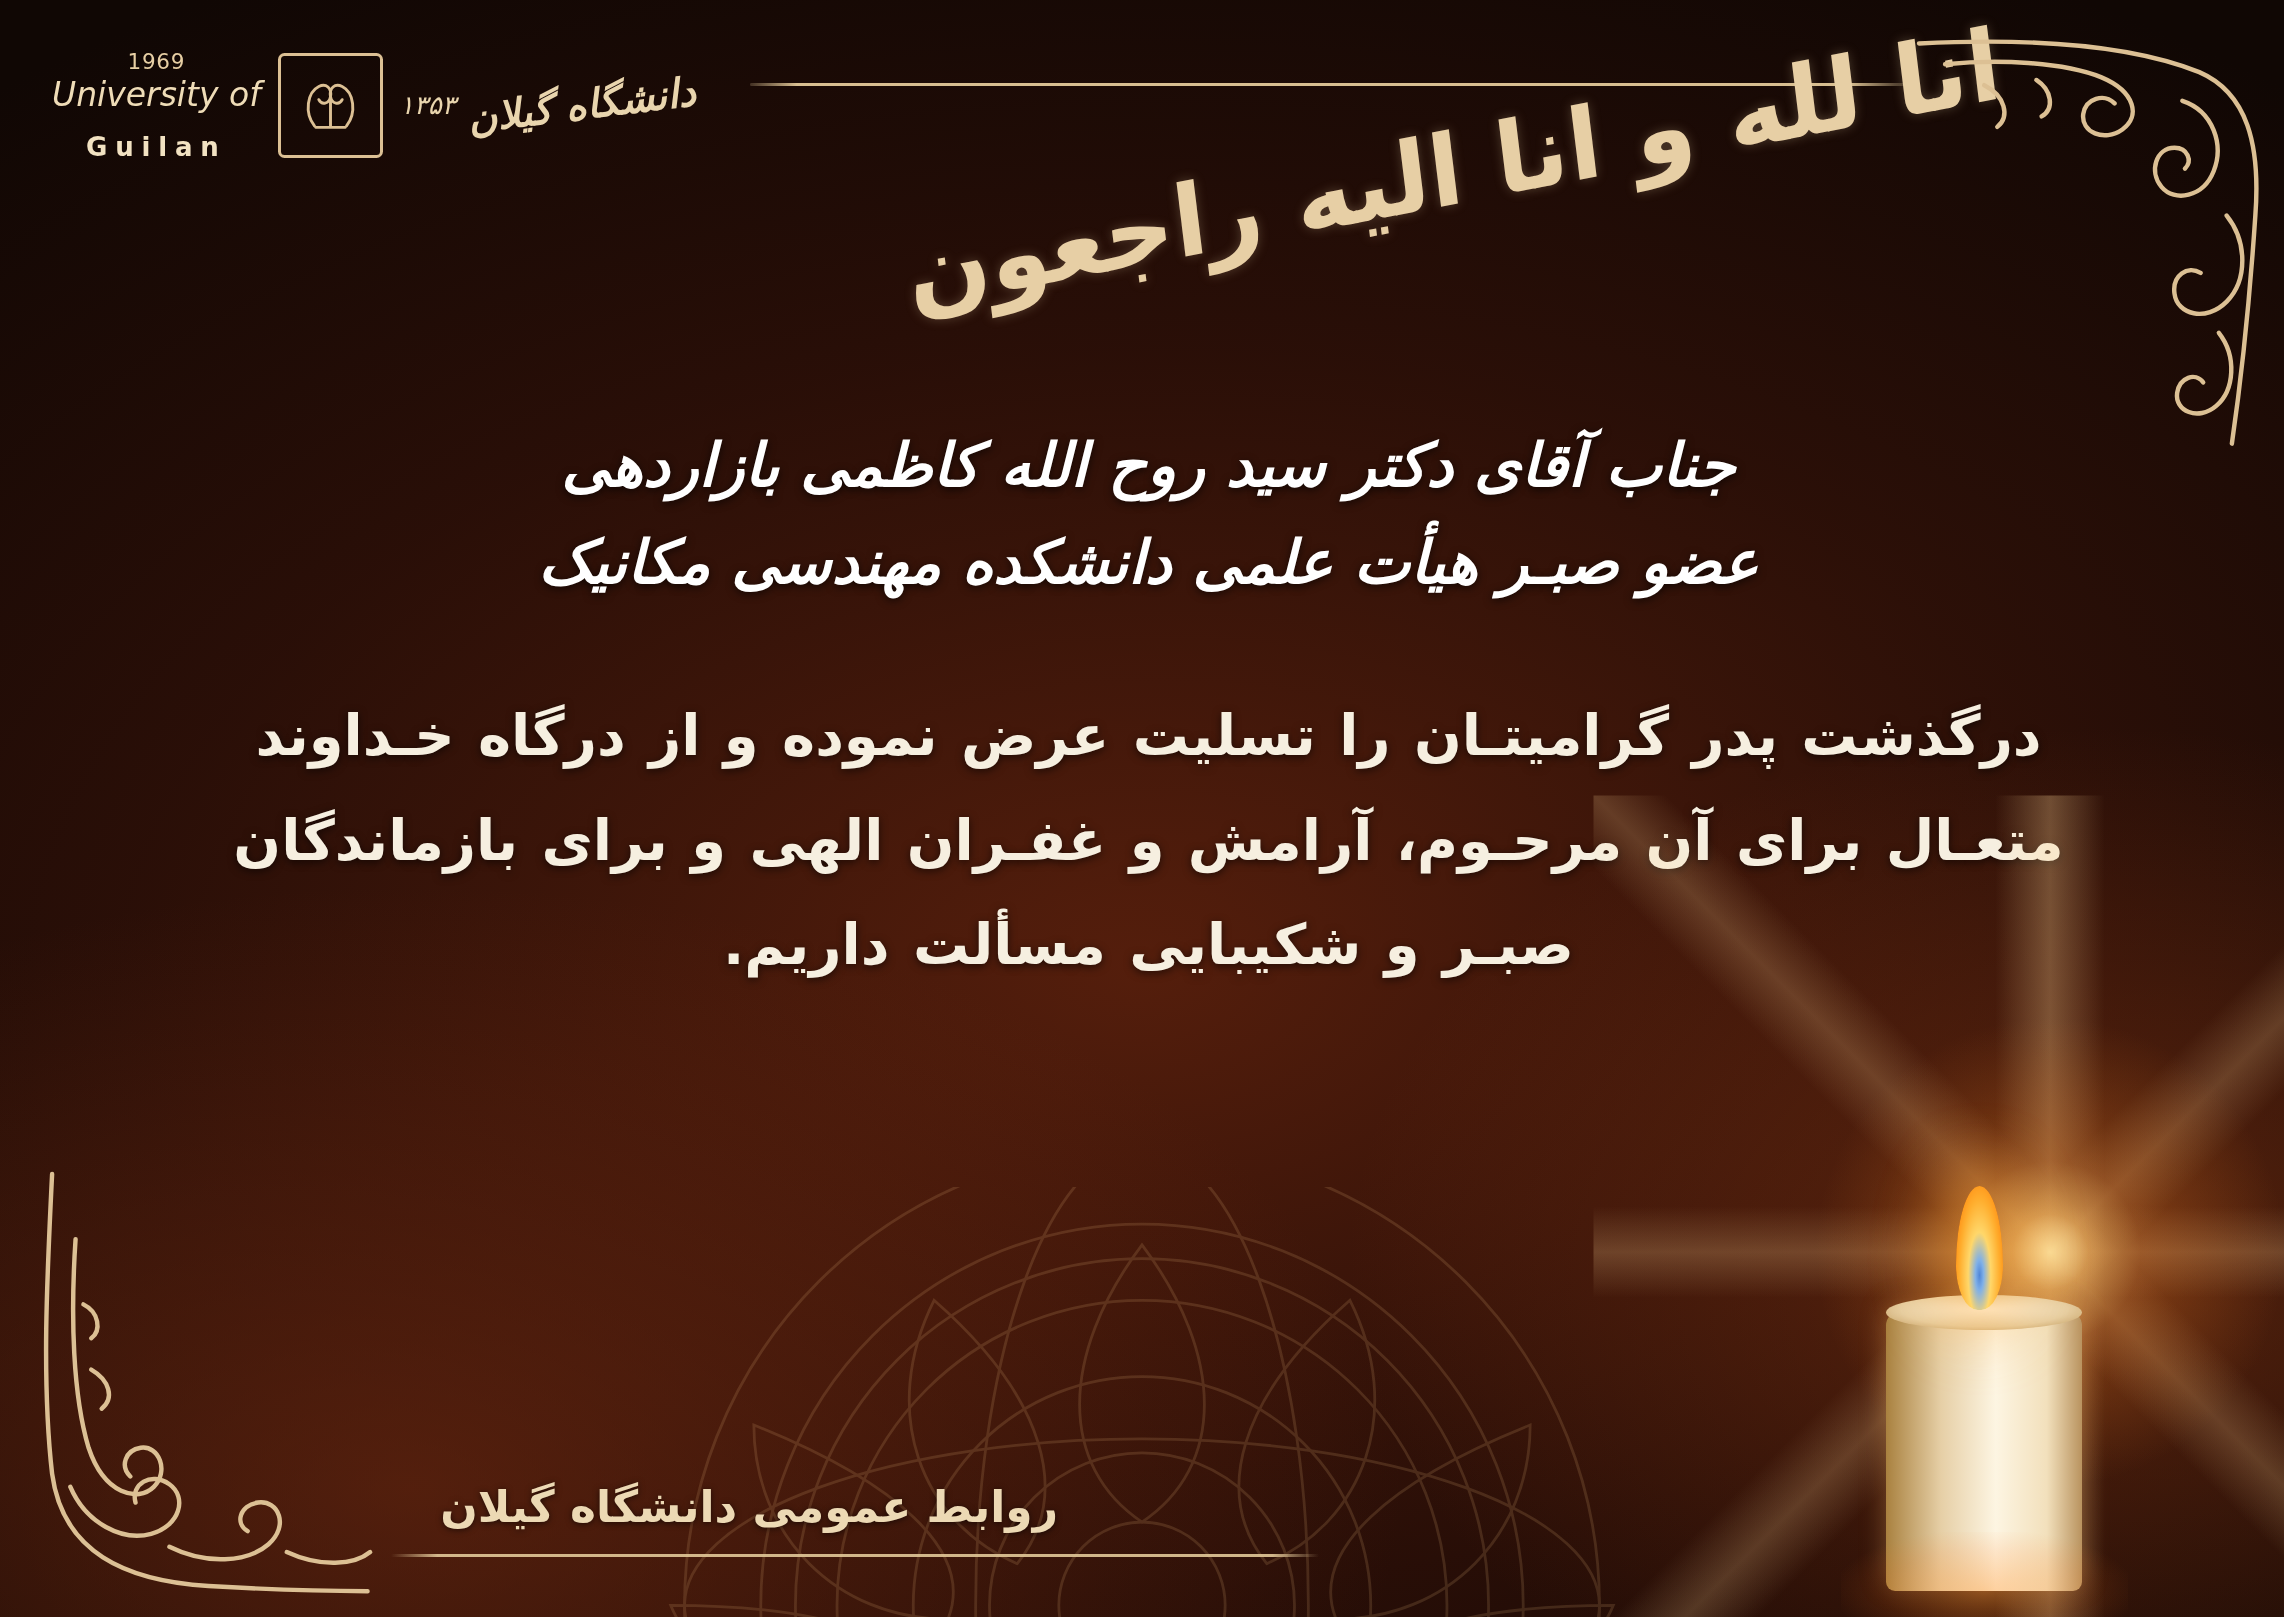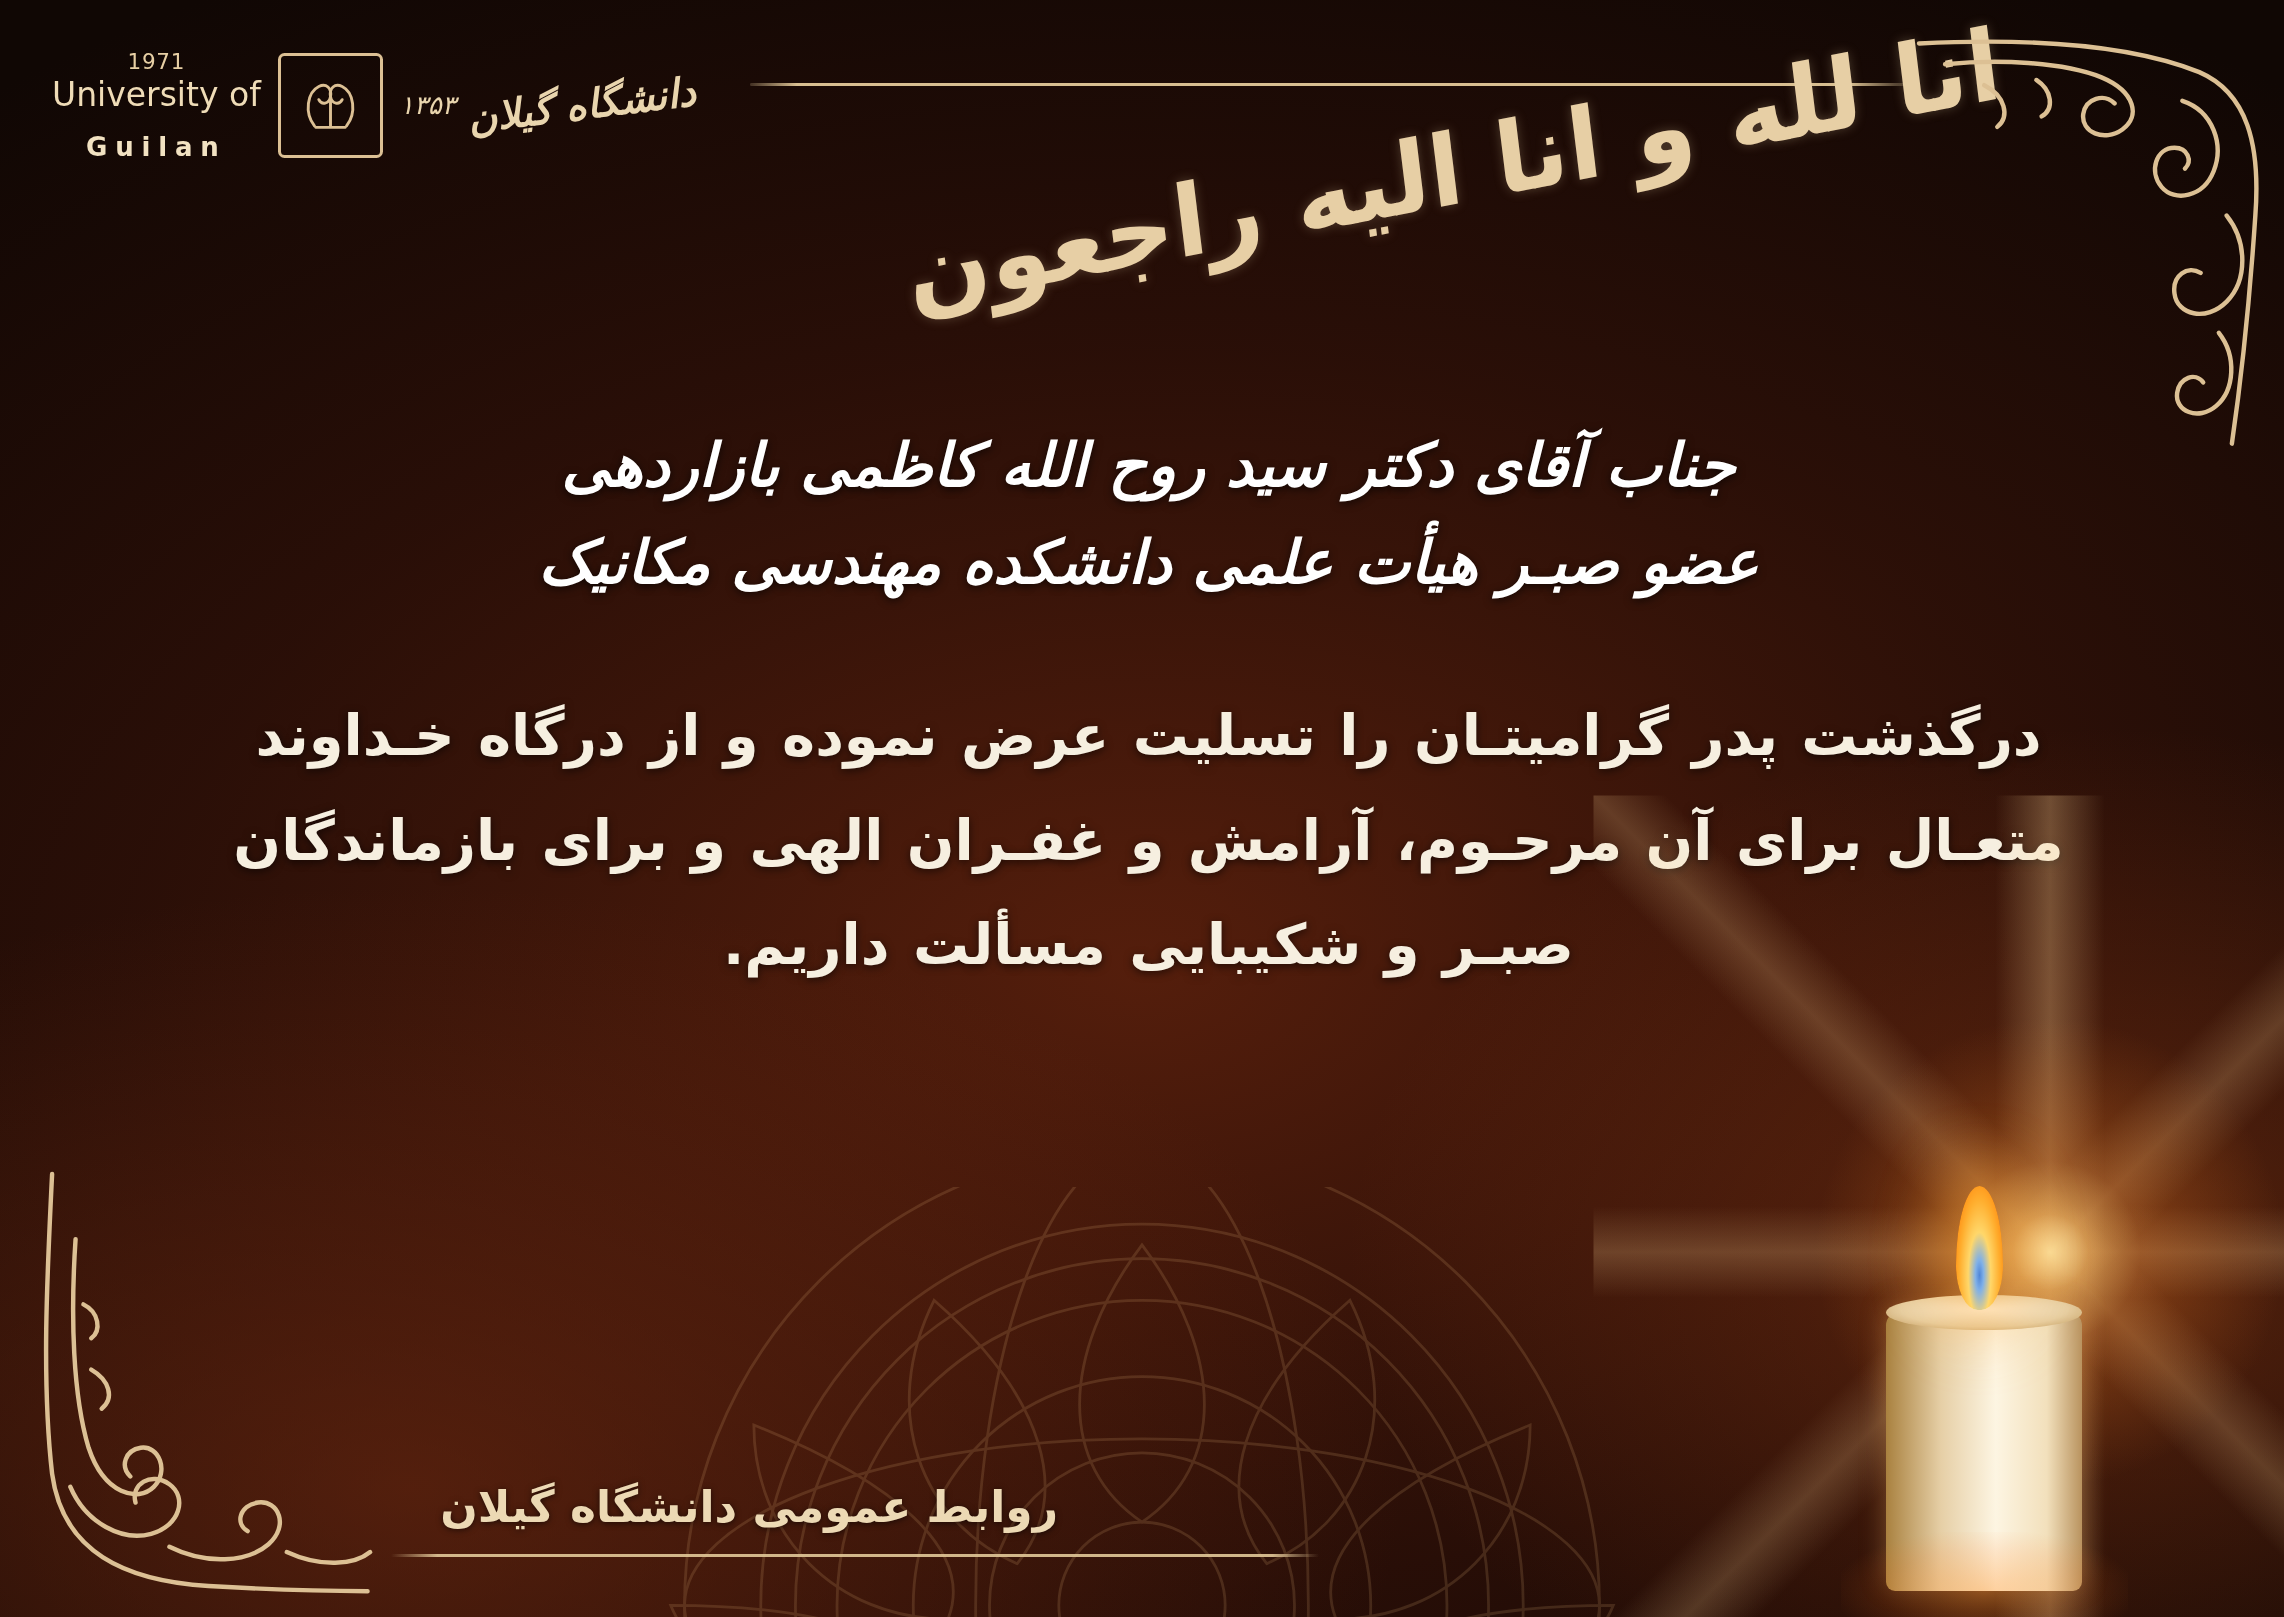--- a/index.html
+++ b/index.html
@@ -75,20 +75,21 @@
     font-size: 21.5px;
     letter-spacing: 0.7px;
     margin-bottom: 5.2px;
     color: #e7cfa4;
   }
   .logo-en .uni {
     font-size: 33px;
     font-weight: 400;
     margin-bottom: 23px;
     color: #efdcb7;
+    font-style: italic;
   }
   .logo-en .name {
     font-size: 26px;
     font-weight: bold;
     letter-spacing: 7.8px;
     color: #f2e2c2;
   }
   .logo-mark {
     width: 99px;
     height: 99px;
@@ -288,21 +289,21 @@
         </g>
       </g>
     </svg>
   </div>
 
   <div class="top-rule"></div>
   <div class="bottom-rule"></div>
 
   <div class="logo">
     <div class="logo-en">
-      <div class="year">1971</div>
+      <div class="year">1969</div>
       <div class="uni">University of</div>
       <div class="name">Guilan</div>
     </div>
     <div class="logo-mark">
       <svg viewBox="0 0 100 100" xmlns="http://www.w3.org/2000/svg">
         <g fill="none" stroke="#dcc094" stroke-width="4" stroke-linecap="round">
           <path d="M28 78 C 14 60, 18 32, 34 24 C 44 19, 52 26, 50 38 C 48 48, 38 50, 34 42"></path>
           <path d="M72 78 C 86 60, 82 32, 66 24 C 56 19, 48 26, 50 38 C 52 48, 62 50, 66 42"></path>
           <path d="M50 38 L 50 78"></path>
           <path d="M30 80 L 70 80"></path>

